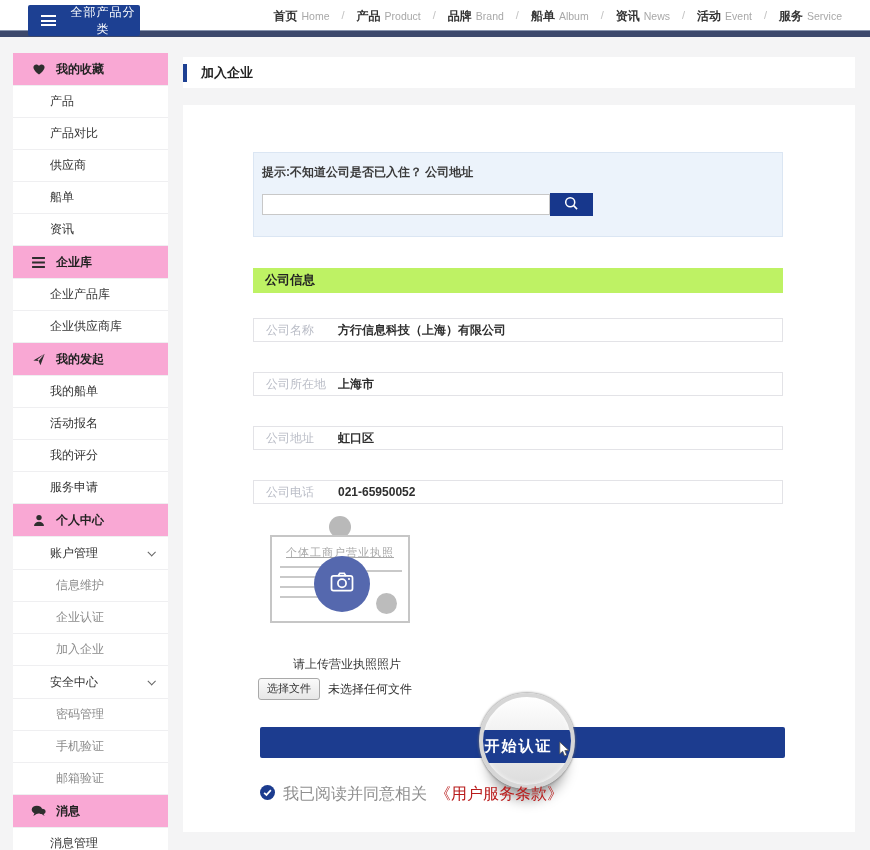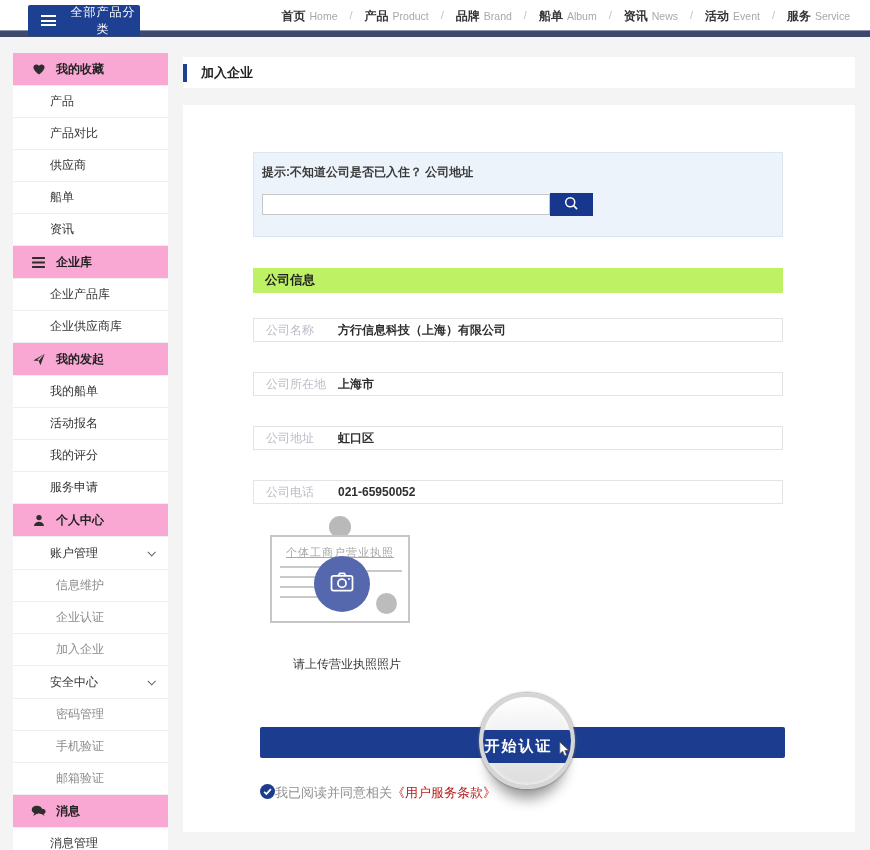--- a/index.html
+++ b/index.html
@@ -15,21 +15,21 @@
   .strip { position:absolute; top:30px; left:0; right:0; height:7px; background:#3c486c; border-top:1px solid #8793ad; }
   .cat-btn {
     position:absolute; left:28px; top:5px; width:112px; height:31px; z-index:5;
     background:#1d4092; color:#fff; border:none; border-radius:2px;
     display:flex; align-items:center; gap:10px; padding-left:13px;
     font-size:12px; font-weight:normal; cursor:pointer; letter-spacing:1px;
     font-family:inherit;
   }
   .burger { width:15px; height:11px; border-top:2px solid #fff; border-bottom:2px solid #fff; position:relative; flex:none; }
   .burger::after { content:''; position:absolute; left:0; right:0; top:2.5px; height:2px; background:#fff; }
-  .top-nav { position:absolute; top:0; right:20px; height:30px; display:flex; align-items:center; }
+  .top-nav { position:absolute; top:0; right:28px; height:30px; display:flex; align-items:center; }
   .nav-item { cursor:pointer; white-space:nowrap; }
   .nav-item b { color:#333; font-size:12px; margin-right:4px; }
   .nav-item i { font-style:normal; color:#a8a8a8; font-size:10.5px; }
   .nav-sep { color:#c2c2c2; margin:0 12px; font-size:11px; }
   
   .sidebar { position:absolute; left:13px; top:53px; width:155px; background:#fff; }
   .sb-row { display:flex; align-items:center; border-bottom:1px solid #efeff1; font-size:12px; color:#333; cursor:pointer; background:#fff; }
   .sb-row.header { height:33px; background:#f9a8d4; font-weight:bold; color:#222; padding-left:18px; gap:10px; }
   .sb-row.item { height:32px; padding-left:37px; }
   .sb-row.group { height:33px; padding-left:37px; padding-right:14px; }
@@ -72,21 +72,21 @@
     background:linear-gradient(180deg,#ffffff 0%,#f1f1f1 40%,#dcdcdc 100%);
     border:4px solid #d6d6d6;
     box-shadow:0 0 2px 1px rgba(110,110,110,.55), 0 20px 14px -10px rgba(0,0,0,.4), inset 0 0 5px rgba(255,255,255,.9);
     overflow:hidden;
   }
   .zoom-band { position:absolute; left:-6px; right:-6px; top:33px; height:33px; background:#1c3c8f;
     display:flex; align-items:center; justify-content:center; gap:5px;
     color:#fff; font-size:15px; font-weight:bold; letter-spacing:2px; }
   .zoom-band svg { margin-top:9px; }
   
-  .agree-row { position:absolute; left:77px; top:679px; display:flex; align-items:center; font-size:13px; cursor:pointer;text-align:center; }
+  .agree-row { position:absolute; left:77px; top:679px; display:flex; align-items:center; gap:8px; font-size:16px; cursor:pointer;text-align:center; }
   .agree-text { color:#8f8f8f; }
   .agree-link { color:#b91c1c; font-weight:normal; cursor:pointer; }
 </style>
 </head>
 <body>
 
 <div class="topbar">
   <button class="cat-btn">
     <span class="burger"></span>
     <span>全部产品分类</span>
@@ -274,20 +274,24 @@
             <circle cx="12" cy="13" r="3.5" fill="none" stroke="#fff" stroke-width="1.5"></circle>
             <circle cx="18" cy="9.4" r="0.9" fill="#fff"></circle>
           </svg>
       </span>
     </div>
     <div class="license-dot"></div>
   </div>
 
   <div class="upload-hint">请上传营业执照照片</div>
 
+  <div class="file-row">
+    <button class="file-btn">选择文件</button>
+    <span class="file-status">未选择任何文件</span>
+  </div>
 
   <button class="submit-btn">开始认证</button>
 
   <div class="zoom-bubble">
     <div class="zoom-band">
       <span>开始认证</span>
       <span>
         <svg width="12" height="17" viewBox="0 0 12 18">
             <path d="M1.5 1 L1.5 13.6 L4.6 10.9 L6.6 15.8 L8.9 14.8 L6.9 10.1 L11 9.9 Z" fill="#fff" stroke="#555" stroke-width="0.9"></path>
           </svg>

